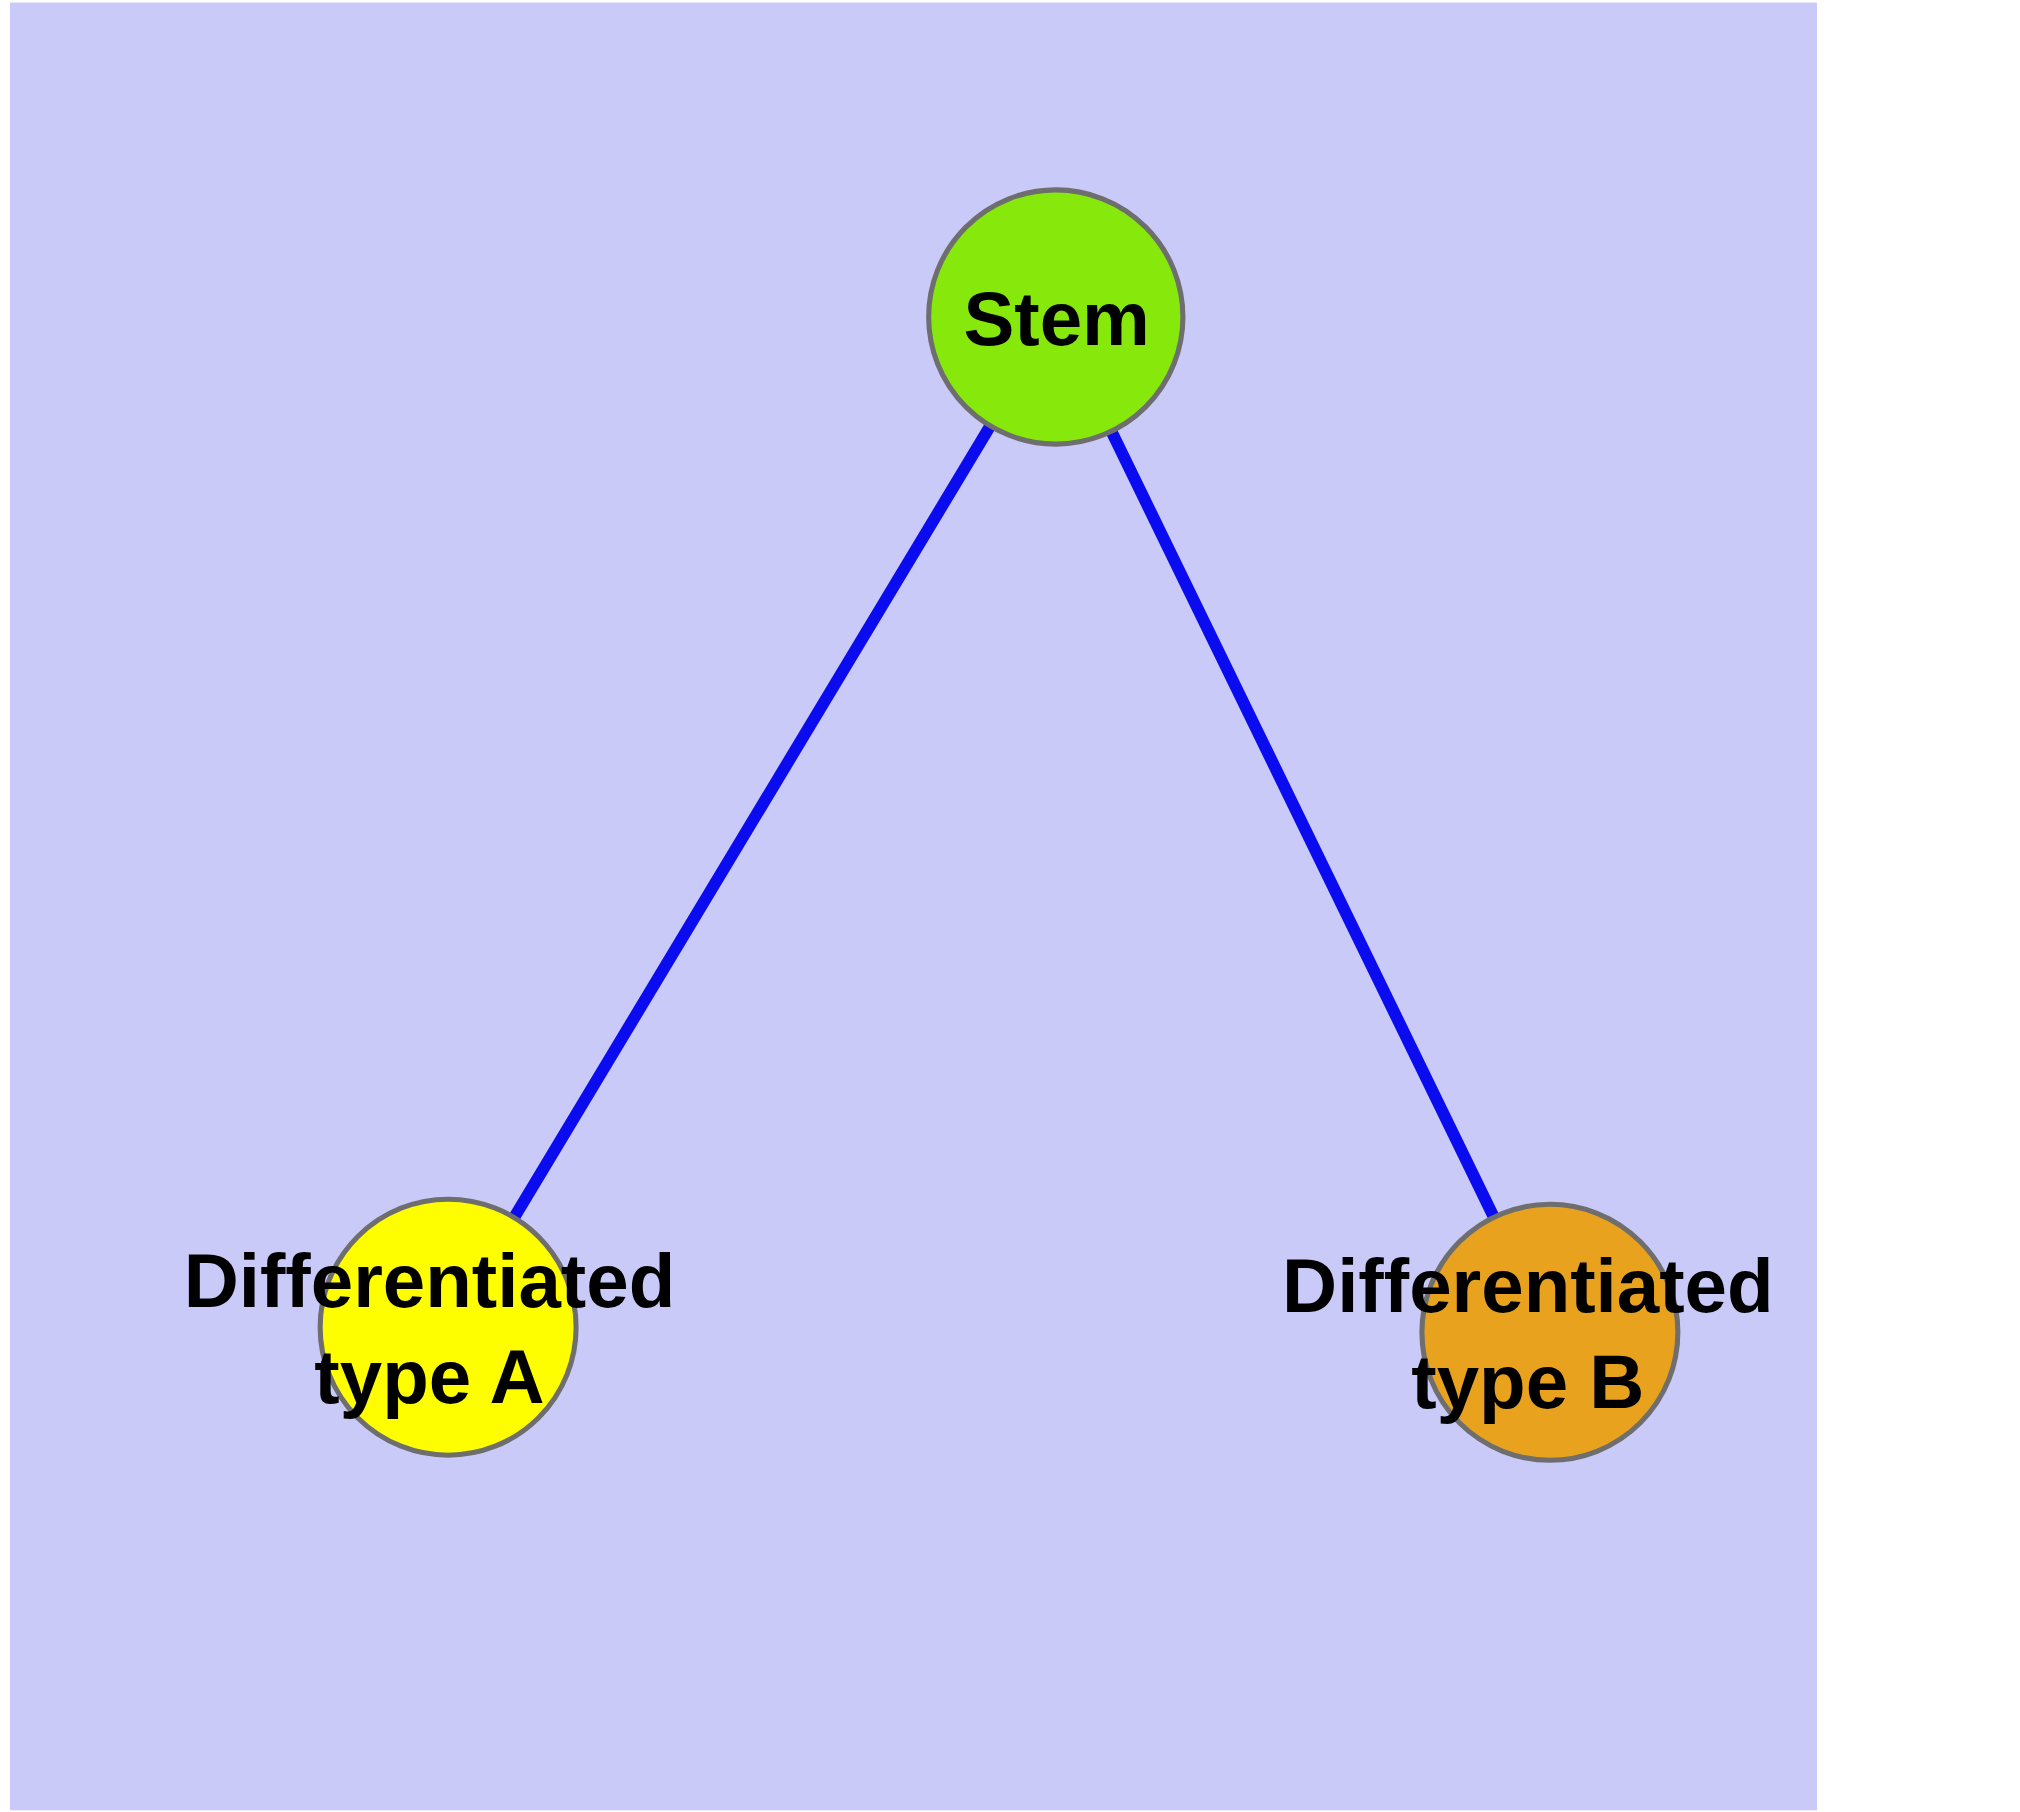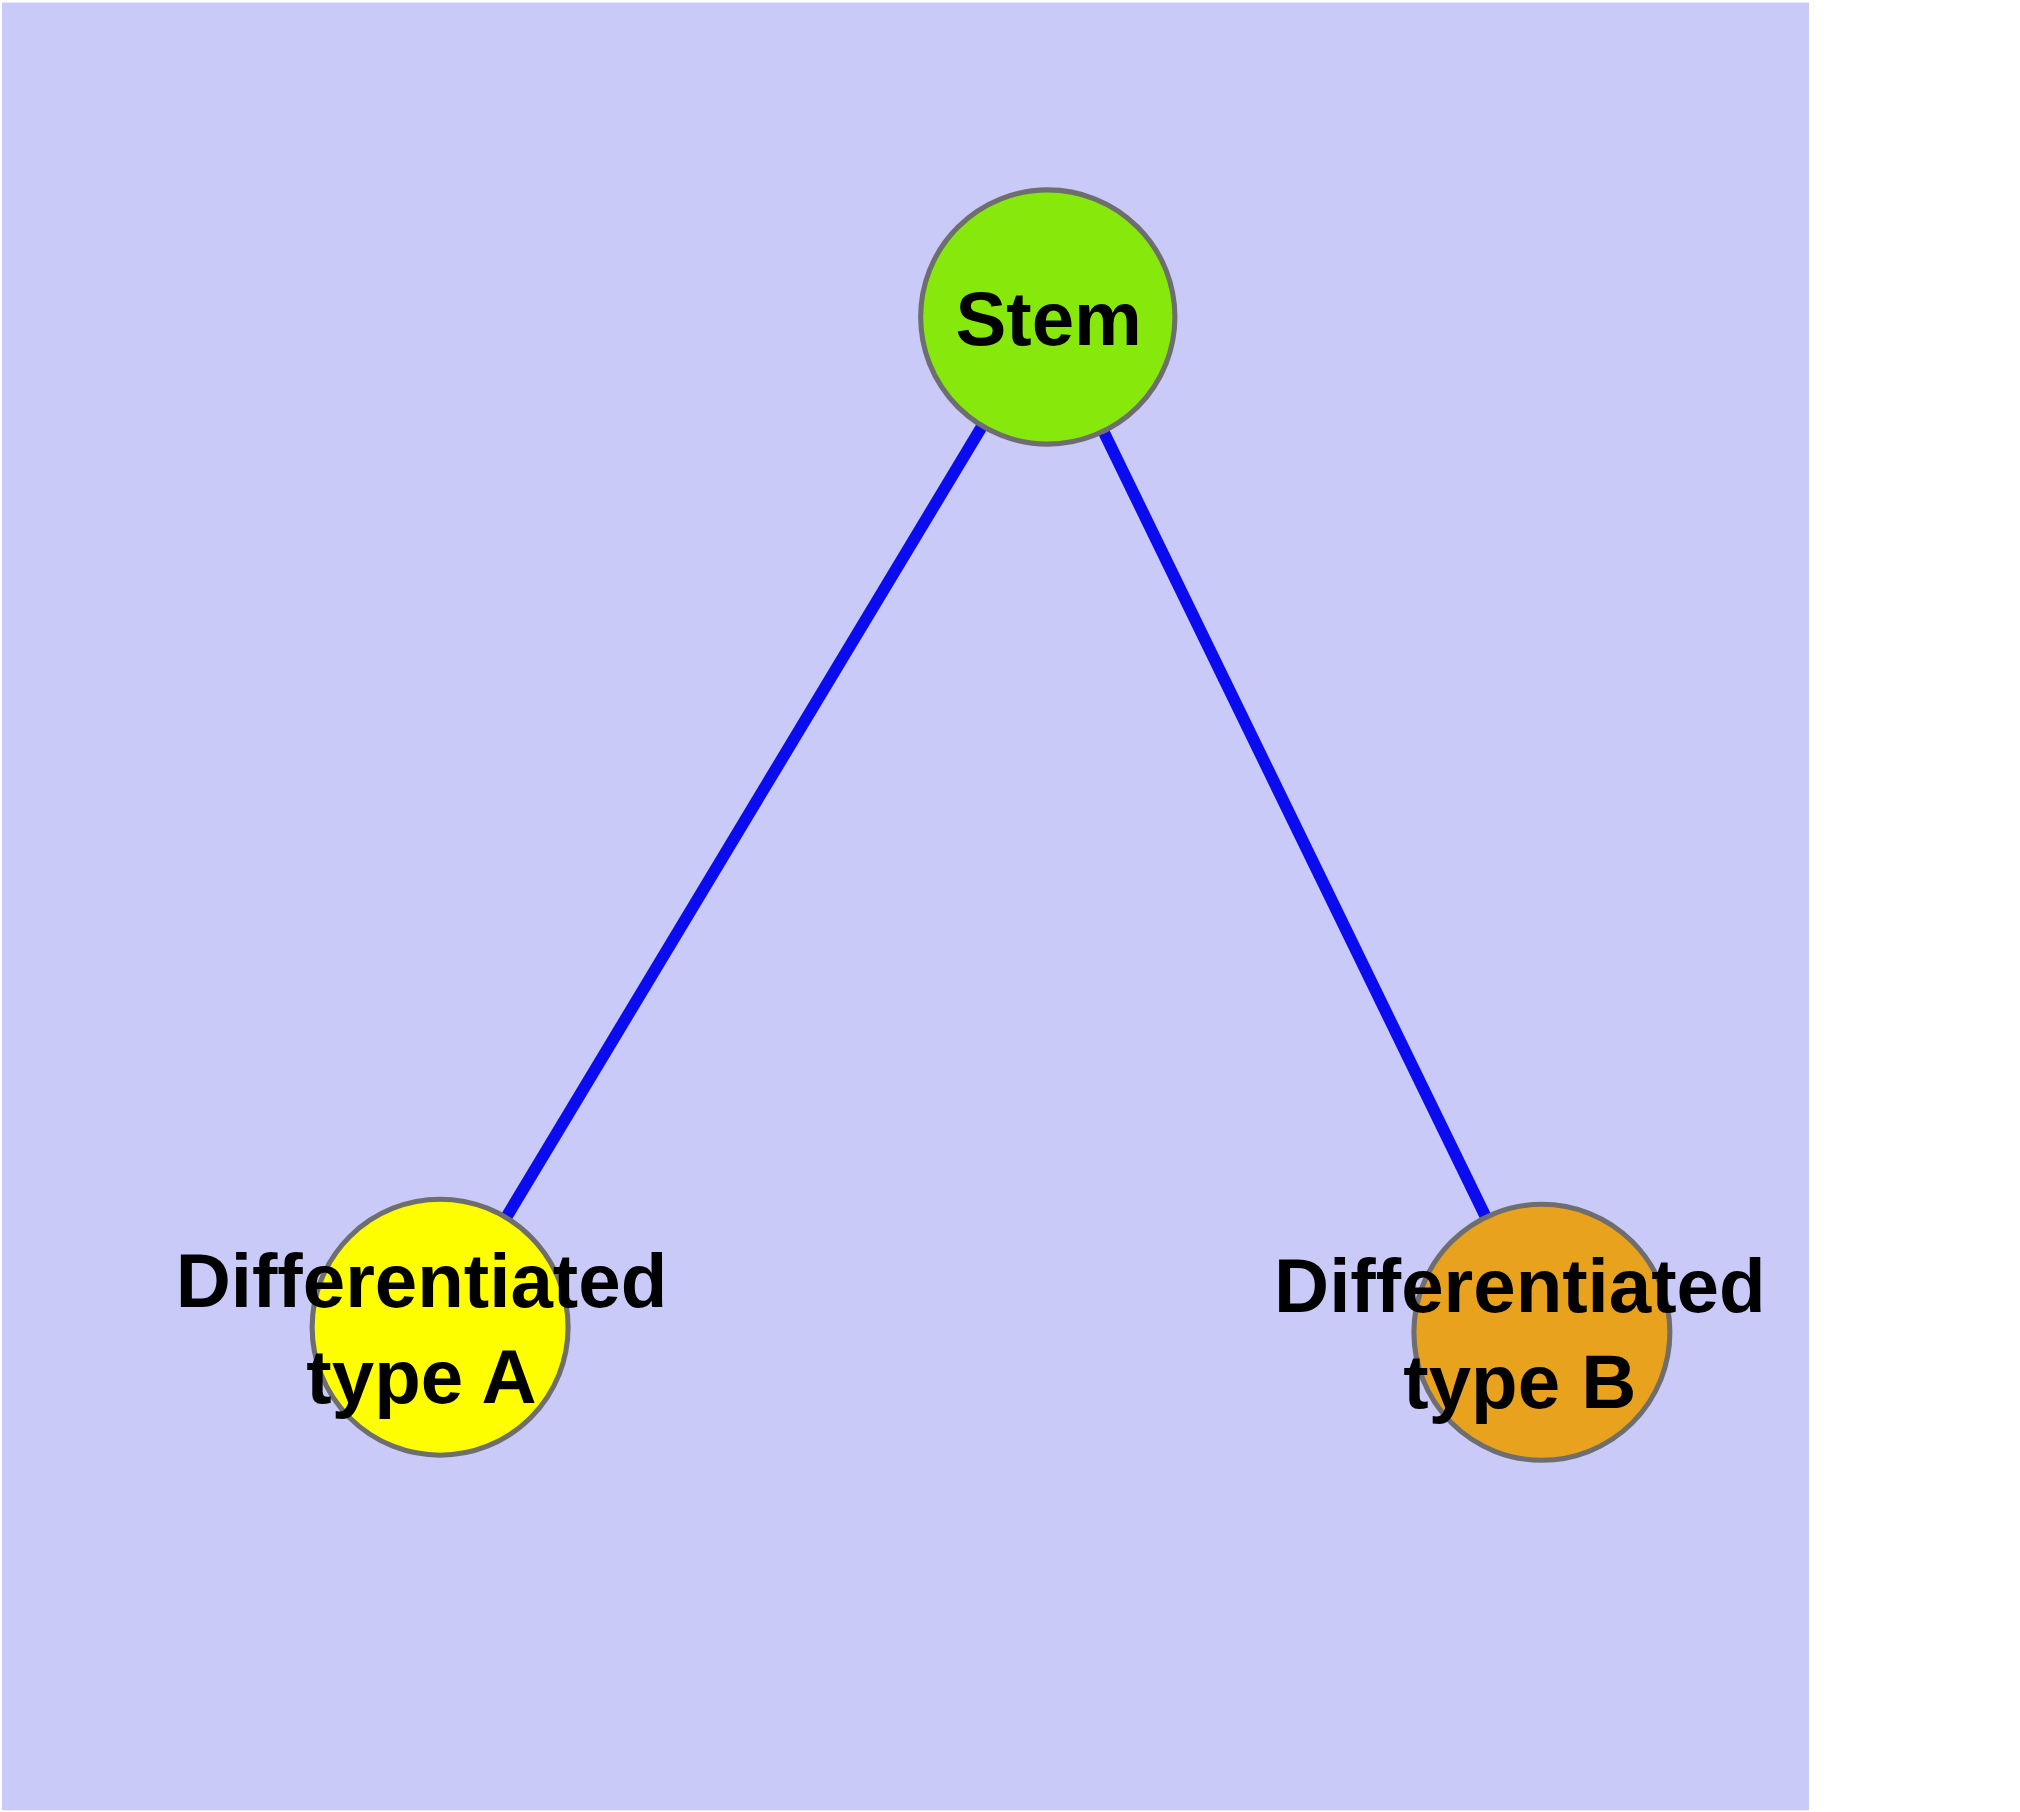--- a/index.html
+++ b/index.html
@@ -7,20 +7,21 @@
     padding: 0;
     background: #ffffff;
     font-family: "Liberation Sans", sans-serif;
   }
   #stage {
     position: relative;
     width: 1809px;
     height: 1812px;
     background: #ffffff;
     overflow: hidden;
+    padding-left: 8px;
   }
   #diagram-svg {
     display: block;
     width: 2021px;
     height: 1812px;
   }
   .node-label {
     font-family: "Liberation Sans", sans-serif;
     font-weight: bold;
     text-anchor: middle;

